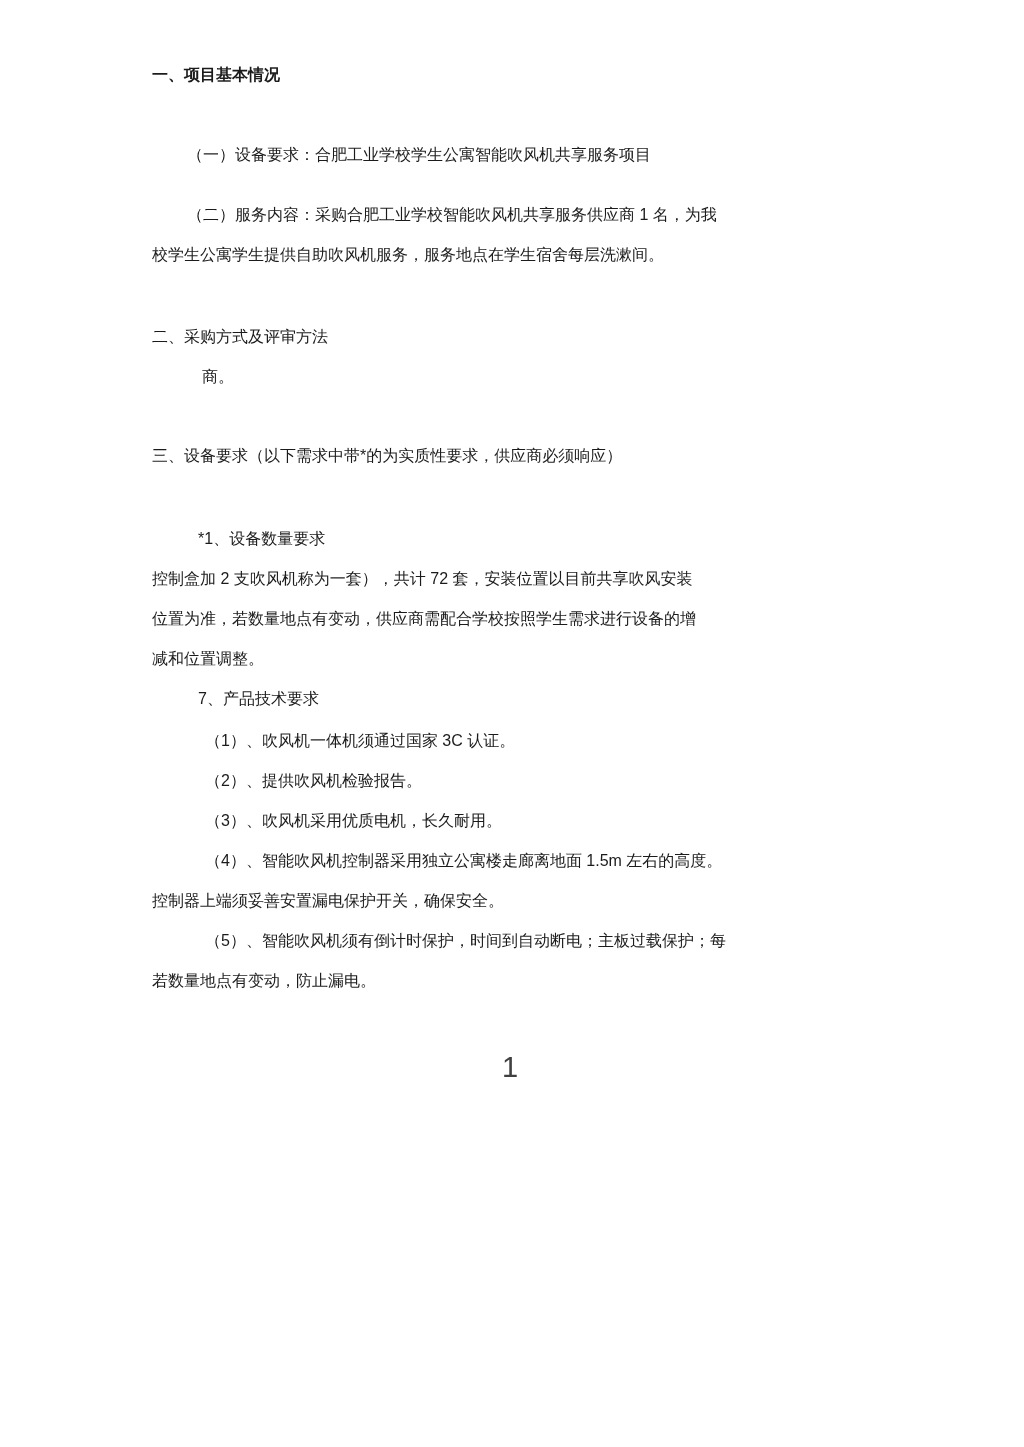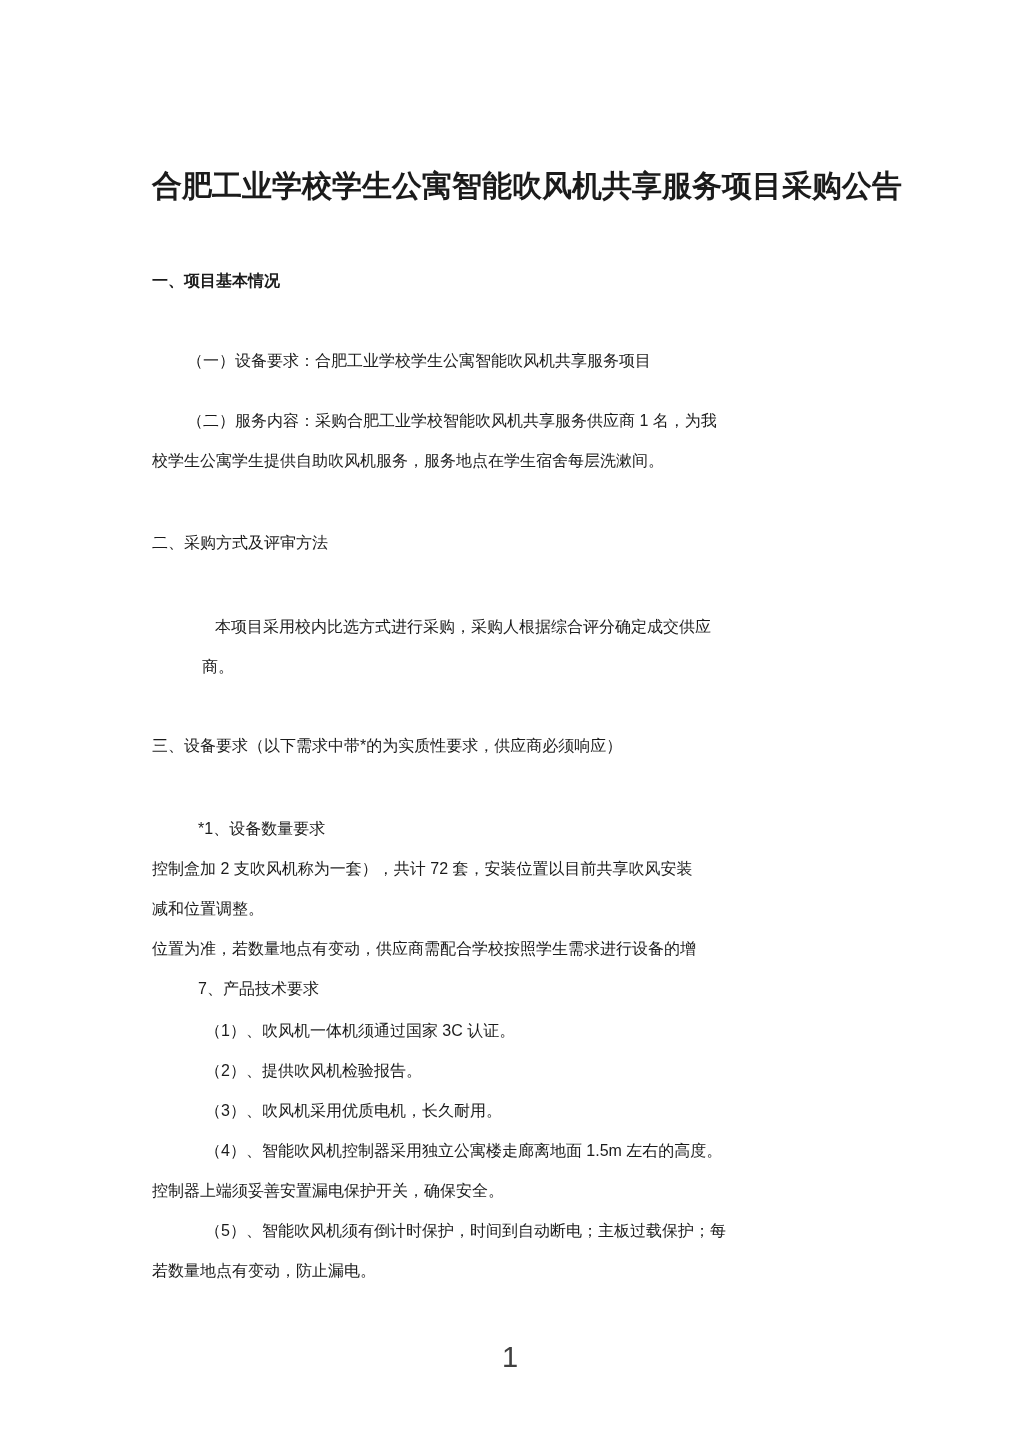--- a/index.html
+++ b/index.html
@@ -57,46 +57,44 @@
     height: 40px;
     text-align: center;
     color: #404040;
   }
 </style>
 </head>
 <body>
 
 <div class="doc">
 
-  <div class="title">合肥工业学校学生公寓智能吹风机共享服务项目采购公告</div>
 
   <div class="ln bold mt55">一、项目基本情况</div>
 
   <div class="ln i35 mt40">（一）设备要求：合肥工业学校学生公寓智能吹风机共享服务项目</div>
 
   <div class="ln i35 mt20">（二）服务内容：采购合肥工业学校智能吹风机共享服务供应商 1 名，为我</div>
 
   <div class="ln">校学生公寓学生提供自助吹风机服务，服务地点在学生宿舍每层洗漱间。</div>
 
   <div class="ln mt42">二、采购方式及评审方法</div>
 
-  <div class="ln i63 mt44">本项目采用校内比选方式进行采购，采购人根据综合评分确定成交供应</div>
 
   <div class="ln i50">商。</div>
 
   <div class="ln mt39">三、设备要求（以下需求中带*的为实质性要求，供应商必须响应）</div>
 
   <div class="ln i46 mt43">*1、设备数量要求</div>
 
 
   <div class="ln">控制盒加 2 支吹风机称为一套），共计 72 套，安装位置以目前共享吹风安装</div>
 
+  <div class="ln">位置为准，若数量地点有变动，供应商需配合学校按照学生需求进行设备的增</div>
+
   <div class="ln">减和位置调整。</div>
-
-  <div class="ln">位置为准，若数量地点有变动，供应商需配合学校按照学生需求进行设备的增</div>
 
   <div class="ln i46">7、产品技术要求</div>
 
   <div class="ln i53 mt2">（1）、吹风机一体机须通过国家 3C 认证。</div>
 
   <div class="ln i53">（2）、提供吹风机检验报告。</div>
 
   <div class="ln i53">（3）、吹风机采用优质电机，长久耐用。</div>
 
   <div class="ln i53">（4）、智能吹风机控制器采用独立公寓楼走廊离地面 1.5m 左右的高度。</div>

